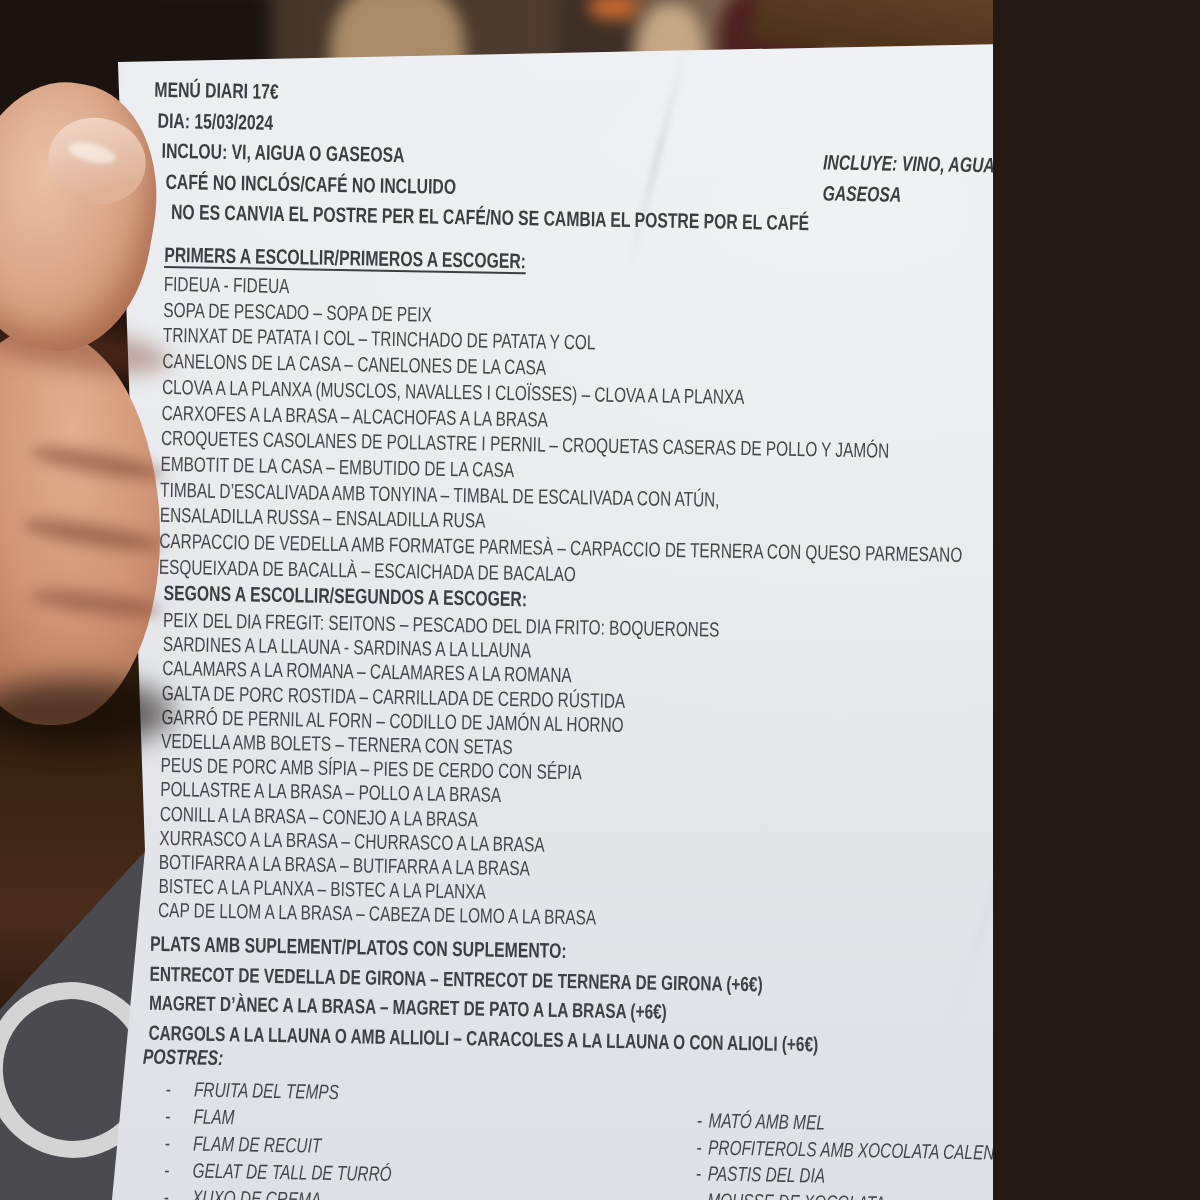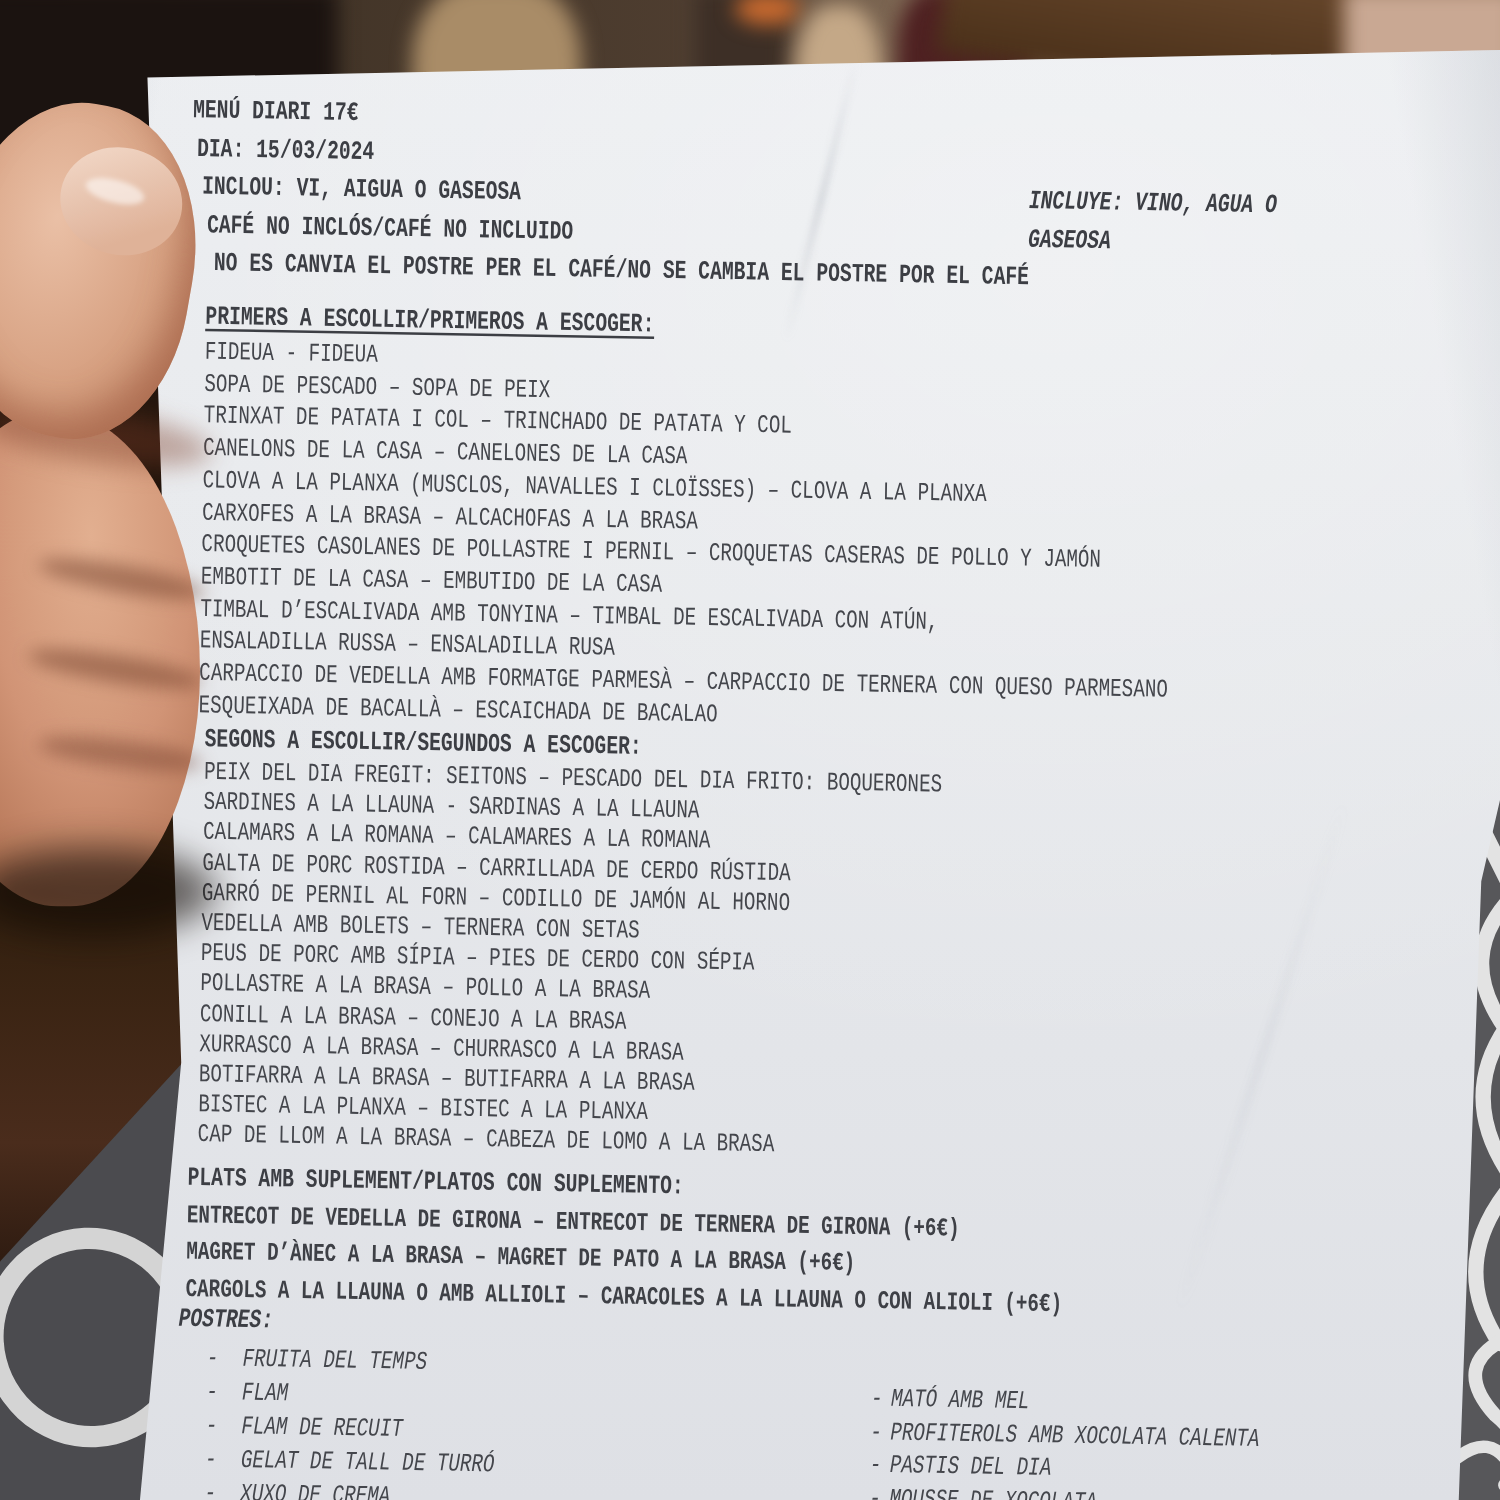--- a/index.html
+++ b/index.html
@@ -1,17 +1,17 @@
 <!DOCTYPE html>
 <html><head>
 <meta charset="utf-8">
 <style>
   html,body{margin:0;padding:0;background:#241812;}
-  .stage{position:relative;width:1200px;height:1200px;overflow:hidden;
-         font-family:Liberation Mono, monospace;}
+  .stage{position:relative;width:993px;height:1200px;overflow:hidden;
+         font-family:Liberation Sans, sans-serif;}
 
   
   .bg-top{position:absolute;left:0;top:0;width:1200px;height:175px;overflow:hidden;z-index:1;
     background:linear-gradient(90deg,#241a14 0%,#433528 22%,#6b574496 45%,#7d6753 60%,#9c8470 78%,#b59a85 100%);}
   .bg-top .blob{position:absolute;filter:blur(8px);}
   .b-darkleft{left:-20px;top:-10px;width:290px;height:200px;background:#1b1310;}
   .b-bottle{left:330px;top:-15px;width:135px;height:165px;border-radius:38%;background:#a98c67;}
   .b-darkmid{left:555px;top:-10px;width:75px;height:170px;background:#3d2f26;}
   .b-orange{left:588px;top:-6px;width:52px;height:26px;border-radius:50%;background:#c96a2f;}
   .b-beige{left:636px;top:4px;width:70px;height:140px;border-radius:40%;background:#c4a887;}

